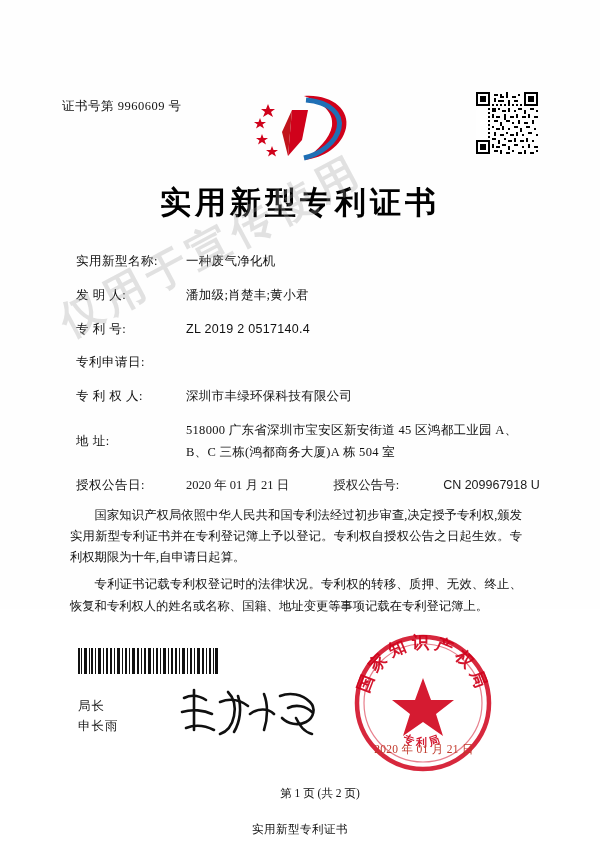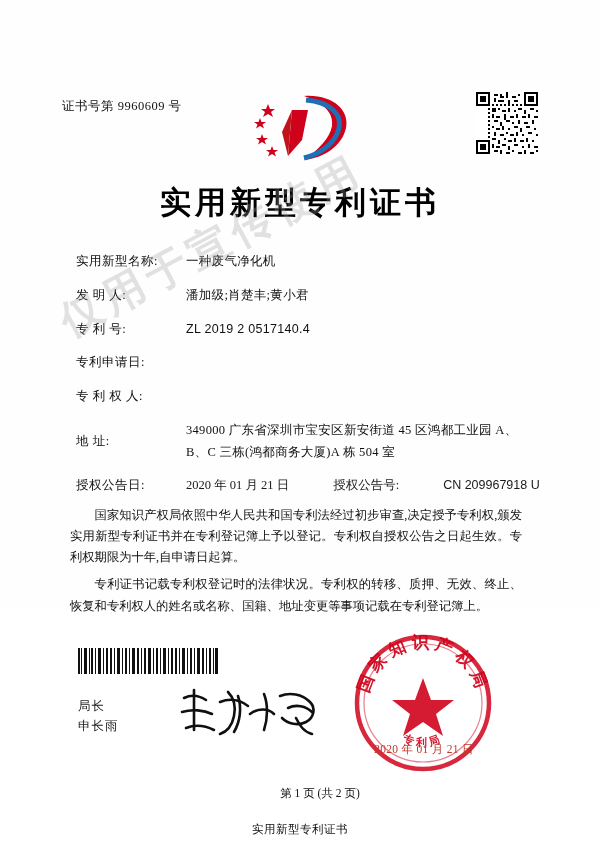--- a/index.html
+++ b/index.html
@@ -368,26 +368,27 @@
       <div class="flabel">专 利 号:</div>
       <div class="fvalue mono">ZL 2019 2 0517140.4</div>
     </div>
 
     <div class="frow">
       <div class="flabel">专利申请日:</div>
     </div>
 
     <div class="frow">
       <div class="flabel">专 利 权 人:</div>
+      <div class="fvalue">深圳市丰绿环保科技有限公司</div>
     </div>
 
     <div class="frow">
       <div class="flabel">地 址:</div>
       <div class="fvalue">
-        <span>349000 广东省深圳市宝安区新安街道 45 区鸿都工业园 A、</span>
+        <span>518000 广东省深圳市宝安区新安街道 45 区鸿都工业园 A、</span>
         <span class="line2">B、C 三栋(鸿都商务大厦)A 栋 504 室</span>
       </div>
     </div>
 
     <div class="frow two-col">
       <div class="flabel">授权公告日:</div>
       <div class="fvalue2">2020 年 01 月 21 日</div>
       <div class="flabel2">授权公告号:</div>
       <div class="fvalue2 mono">CN 209967918 U</div>
     </div>

